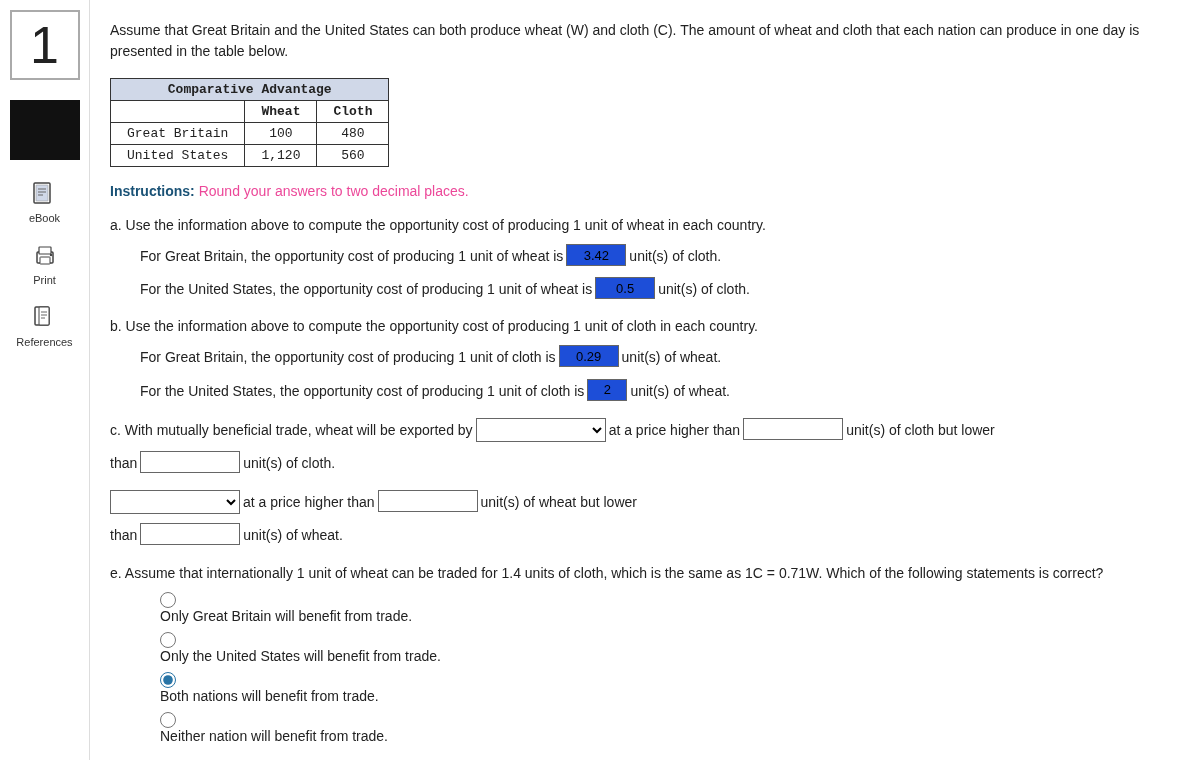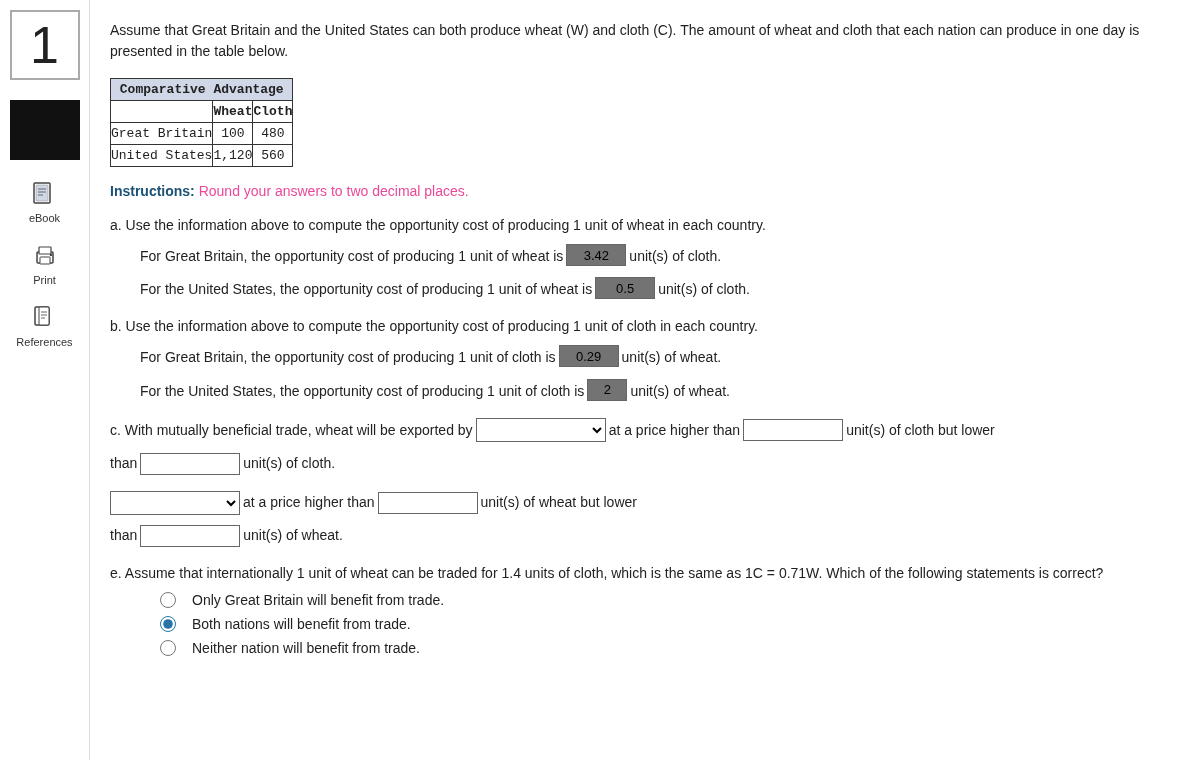--- a/index.html
+++ b/index.html
@@ -84,21 +84,21 @@
     }
 
     table.comp-table {
       border-collapse: collapse;
       font-family: 'Courier New', monospace;
       font-size: 13px;
     }
 
     table.comp-table th, table.comp-table td {
       border: 1px solid #333;
-      padding: 3px 0;
+      padding: 3px 16px;
       text-align: center;
     }
 
     table.comp-table thead tr:first-child th {
       background: #d0d8e8;
       font-weight: bold;
       text-align: center;
     }
 
     .instructions {
@@ -147,21 +147,21 @@
 
     .answer-input.wide {
       width: 100px;
     }
 
     .answer-input.narrow {
       width: 40px;
     }
 
     .answer-input.filled {
-      background: #737373;
+      background: #1d4ed8;
     }
 
     
     .answer-select {
       border: 1px solid #666;
       font-size: 13px;
       padding: 11px 4px;
       height: 17px;
       background: #fff;
     }
@@ -170,36 +170,36 @@
     .radio-group {
       margin-left: 50px;
       margin-top: 8px;
     }
 
     .radio-option {
       display: flex;
       align-items: flex-start;
       margin-bottom: 8px;
       font-size: 14px;
-      gap: 16px;
+      gap: 0;
+      flex-direction: column;
     }
 
     .radio-input {
       width: 16px;
       height: 16px;
       accent-color: #2874a6;
     }
 
     .part-c-line {
       margin-left: 0px;
       margin-bottom: 8px;
       font-size: 14px;
       line-height: 1.8;
       display: flex;
-      align-items: center;
       flex-wrap: wrap;
       gap: 3px;
     }
   </style>
 </head>
 <body>
 
 <div class="sidebar">
   <div class="question-number-box">
     <span>1</span>
@@ -342,20 +342,24 @@
   </div>
 
   <div class="question-part">
     <p class="question-part-label">e. Assume that internationally 1 unit of wheat can be traded for 1.4 units of cloth, which is the same as 1C = 0.71W. Which of the following statements is correct?</p>
     <div class="radio-group">
       <div class="radio-option">
         <input type="radio" class="radio-input" name="part_e" style="">
         <span>Only Great Britain will benefit from trade.</span>
       </div>
       <div class="radio-option">
+        <input type="radio" class="radio-input" name="part_e" style="">
+        <span>Only the United States will benefit from trade.</span>
+      </div>
+      <div class="radio-option">
         <input type="radio" class="radio-input" name="part_e" checked="" style="">
         <span>Both nations will benefit from trade.</span>
       </div>
       <div class="radio-option">
         <input type="radio" class="radio-input" name="part_e" style="">
         <span>Neither nation will benefit from trade.</span>
       </div>
     </div>
   </div>
 

